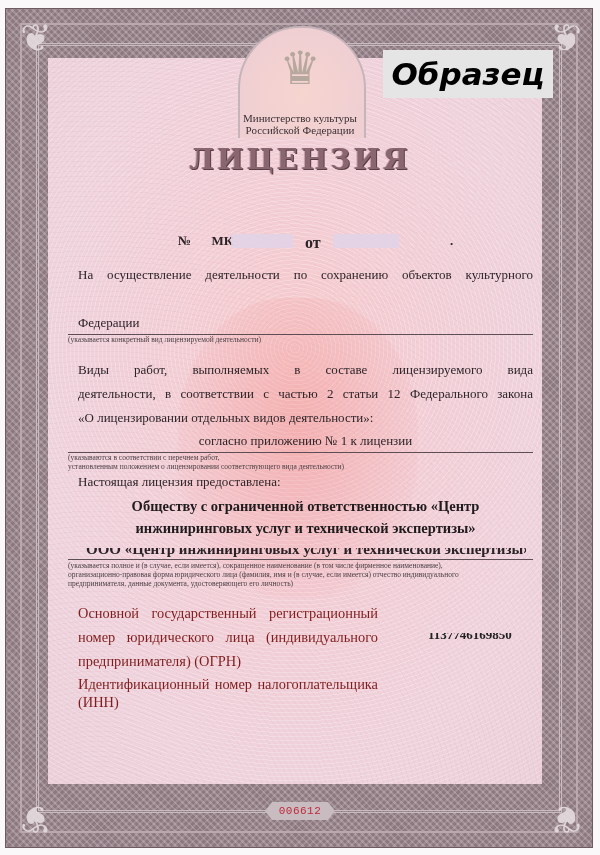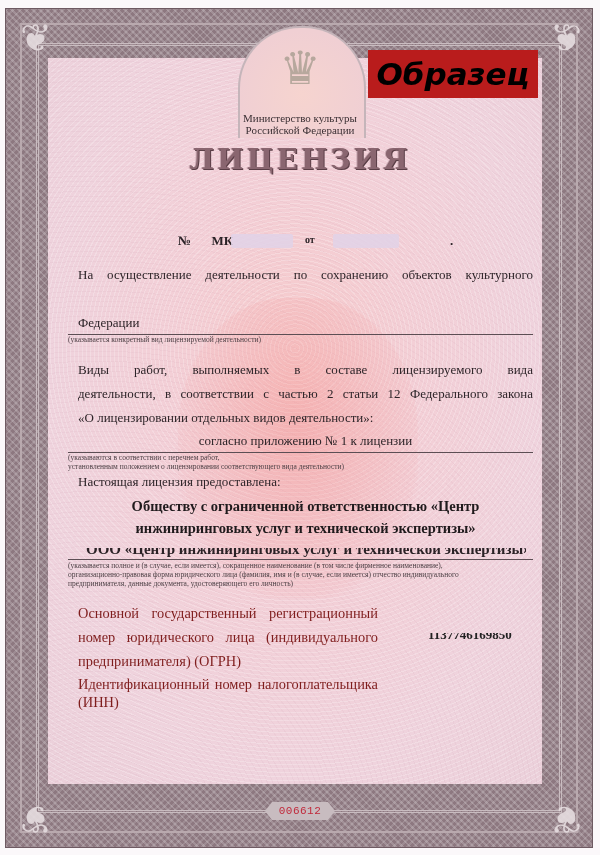--- a/index.html
+++ b/index.html
@@ -74,22 +74,22 @@
       background: #c8bcc0;
       clip-path: polygon(10% 0, 90% 0, 100% 50%, 90% 100%, 10% 100%, 0 50%);
     }
     .serial {
       position: absolute; left: 265px; top: 803px; width: 70px; height: 16px;
       font-family: "Liberation Mono", "DejaVu Sans Mono", monospace;
       color: #c0283a; font-size: 11px; text-align: center; line-height: 16px;
       letter-spacing: 0.5px;
     }
     .sample {
-      position: absolute; left: 368px; top: 50px; width: 170px; height: 48px;
-      background: #b91c1c;
+      position: absolute; left: 383px; top: 50px; width: 170px; height: 48px;
+      background: #e5e5e5;
       font-family: "DejaVu Sans", "Liberation Sans", sans-serif;
       font-style: italic; font-weight: bold; font-size: 31px; color: #000;
       text-align: center; line-height: 48px;
     }
     .ministry {
       position: absolute; left: 150px; top: 112px; width: 300px;
       text-align: center; font-size: 11px; line-height: 12px; color: #3b3034;
     }
     .title {
       position: absolute; left: 150px; top: 143px; width: 300px;
@@ -169,21 +169,21 @@
   </div>
 
   <div class="title">ЛИЦЕНЗИЯ</div>
 
   <div class="num-line">
     <span>№</span>
     <span style="display:inline-block;width:14px;"></span>
     <span>МК</span>
   </div>
   <div class="redact" style="left:231px;top:234px;width:62px;"></div>
-  <div class="num-line" style="left:305px;font-size:10px;top:234px;">от</div>
+  <div class="num-line" style="left:305px;font-size:16px;top:234px;">от</div>
   <div class="redact" style="left:333px;top:234px;width:66px;"></div>
   <div class="num-line" style="left:450px;">.</div>
 
   <div class="txt justify" style="top:263px;">На осуществление деятельности по сохранению объектов культурного</div>
   <div class="txt" style="top:311px;">Федерации</div>
   <div class="rule" style="top:334px;"></div>
   <div class="hint" style="top:335px;">(указывается конкретный вид лицензируемой деятельности)</div>
 
   <div class="txt justify" style="top:358px;">Виды работ, выполняемых в составе лицензируемого вида</div>
   <div class="txt justify" style="top:382px;">деятельности, в соответствии с частью 2 статьи 12 Федерального закона</div>

